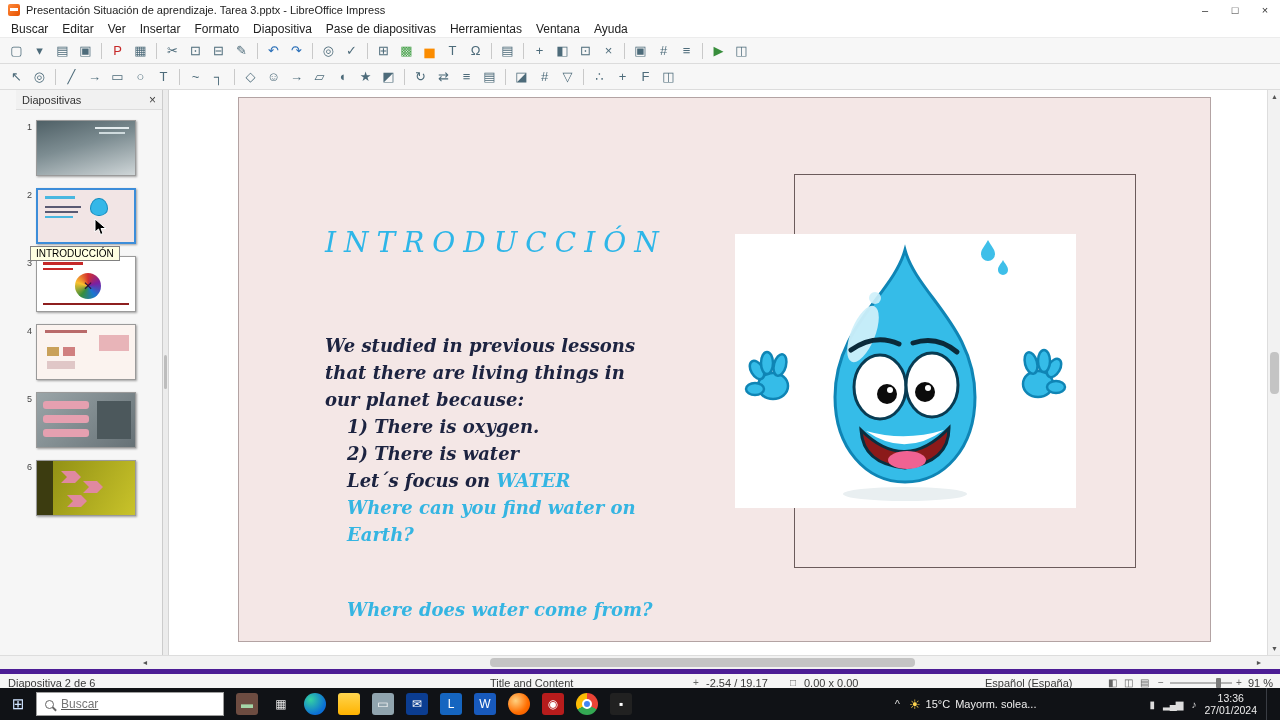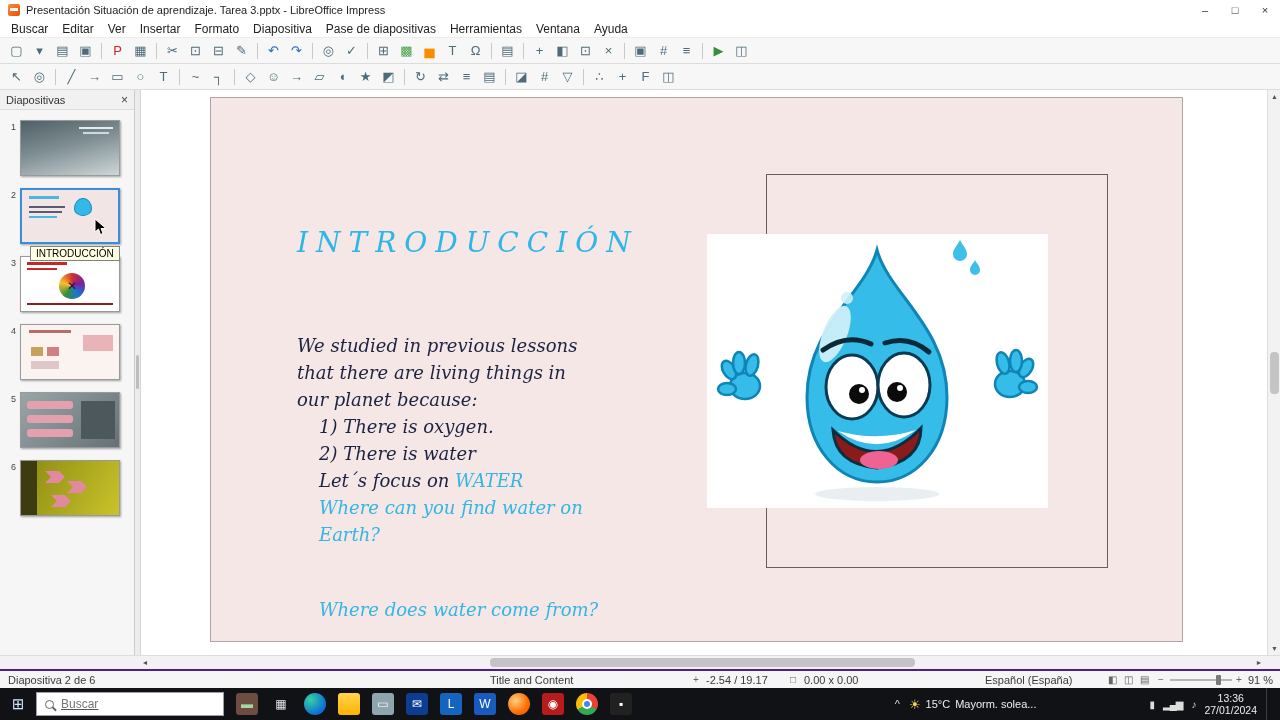--- a/index.html
+++ b/index.html
@@ -19,21 +19,21 @@
   
   .toolbar { position:absolute; left:0; right:0; background:#f7f7f7; border-bottom:1px solid #dcdcdc; display:flex; align-items:center; padding-left:5px; }
   #toolbar-main { top:38px; height:26px; }
   #toolbar-drawing { top:64px; height:26px; }
   .tb-icon { width:23px; height:20px; display:inline-flex; align-items:center; justify-content:center; font-size:13px; color:#4d6b7a; border-radius:2px; flex:0 0 auto; }
   .tb-sep { width:1px; height:16px; background:#c9c9c9; margin:0 4px; flex:0 0 auto; }
 
   
   .main { position:absolute; top:90px; left:0; right:0; bottom:65px; display:flex; }
 
-  .slides-panel { width:135px; background:#f6f6f6; border-right:1px solid #ccc; position:relative; flex:0 0 auto; }
+  .slides-panel { width:163px; background:#f6f6f6; border-right:1px solid #ccc; position:relative; flex:0 0 auto;padding-left:16px; }
   .panel-header { height:20px; display:flex; align-items:center; justify-content:space-between; padding:0 6px; font-size:11px; color:#333; background:#f1f1f1; border-bottom:1px solid #ddd; }
   .panel-close { font-size:12px; color:#444; }
   .thumb-row { display:flex; gap:4px; margin:10px 4px 12px 6px; align-items:flex-start; }
   .thumb-num { font-size:9px; width:10px; color:#444; padding-top:2px; text-align:right; }
   .thumb { width:100px; height:56px; background:#fff; border:1px solid #9a9a9a; position:relative; overflow:hidden; box-shadow:1px 1px 2px rgba(0,0,0,.35); }
   .thumb-row.selected .thumb { border:2px solid #3c8dd9; }
   .deco { position:absolute; }
 
   .t1 { background:linear-gradient(165deg,#4f6066 0%,#7d8d92 45%,#cfd6d8 100%); }
   .t1 .l1 { left:58px; top:6px; width:34px; height:2px; background:#e4ecee; }
@@ -84,21 +84,21 @@
   .vs-arrow { position:absolute; left:0; width:13px; height:13px; font-size:7px; color:#555; display:flex; align-items:center; justify-content:center; }
   .vs-up { top:0; } .vs-down { bottom:0; }
   .vs-thumb { position:absolute; left:2px; top:262px; width:9px; height:42px; background:#c4c4c4; border-radius:4px; }
 
   
   .hscroll { position:absolute; left:0; right:0; top:655px; height:14px; background:#f2f2f2; border-top:1px solid #ddd; }
   .hs-arrow { position:absolute; top:0; width:14px; height:13px; font-size:7px; color:#555; display:flex; align-items:center; justify-content:center; }
   .hs-thumb { position:absolute; left:490px; top:2px; width:425px; height:9px; background:#c4c4c4; border-radius:4px; }
 
   
-  .statusbar { position:absolute; left:0; right:0; top:669px; height:19px; background:#f5f5f5; border-top:2px solid #4c1d95; font-size:11px; color:#3a3a3a; }
+  .statusbar { position:absolute; left:0; right:0; top:669px; height:19px; background:#f5f5f5; border-top:5px solid #4c1d95; font-size:11px; color:#3a3a3a; }
   .sb-item { position:absolute; top:3px; white-space:nowrap; }
   .sb-ico { color:#666; font-size:10px; }
   .zoom-slider { position:absolute; top:8px; left:1170px; width:62px; height:2px; background:#b5b5b5; }
   .zoom-thumb { position:absolute; left:46px; top:-4px; width:5px; height:10px; background:#7a7a7a; border-radius:1px; }
 
   
   .taskbar { position:absolute; left:0; right:0; top:688px; height:32px; background:#101216; display:flex; align-items:center; color:#eee; }
   .start-btn { width:36px; height:32px; display:flex; align-items:center; justify-content:center; font-size:15px; color:#cfe3ff; }
   .search-box { width:188px; height:24px; background:#fff; border:1px solid #9e9e9e; display:flex; align-items:center; gap:7px; padding:0 8px; color:#555; font-size:12px;text-decoration:underline; }
   .mag { width:9px; height:9px; border:1.5px solid #666; border-radius:50%; position:relative; flex:0 0 auto; }
@@ -296,21 +296,21 @@
   </div>
 
   <div class="splitter">
     <div class="grip"></div>
   </div>
 
   <div class="editor">
     <div class="slide">
       <div class="slide-title" style="color: rgb(46, 182, 232);">INTRODUCCIÓN</div>
 
-      <div class="slide-body" style="color: rgb(28, 35, 64);">
+      <div class="slide-body" style="color: rgb(28, 35, 64); font-weight: bold;">
         <div class="b-line">We studied in previous lessons</div>
         <div class="b-line">that there are living things in</div>
         <div class="b-line">our planet because:</div>
         <div class="b-line indent">1)  There is oxygen.</div>
         <div class="b-line indent">2)  There is water</div>
         <div class="b-line indent"><span>Let´s focus on </span><span style="color: rgb(53, 181, 226);">WATER</span></div>
         <div class="b-line indent" style="color: rgb(53, 181, 226);">Where can you find water on</div>
         <div class="b-line indent" style="color: rgb(53, 181, 226);">Earth?</div>
         <div class="b-line indent" style="color: rgb(53, 181, 226); margin-top: 48px;">Where does water come from?</div>
       </div>

